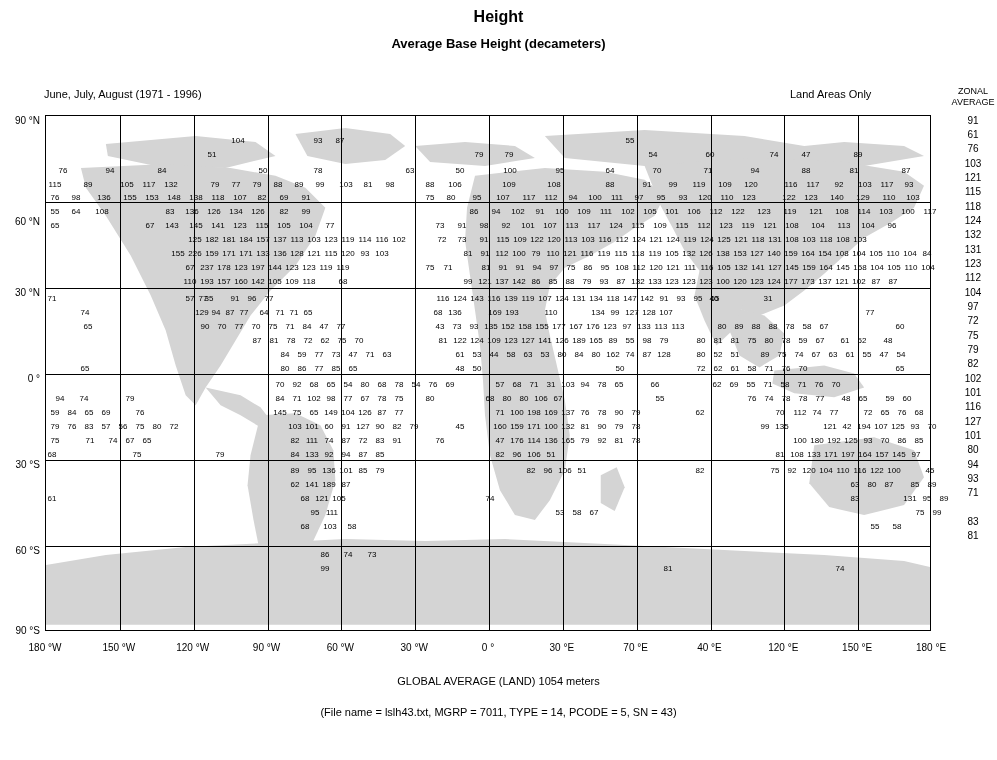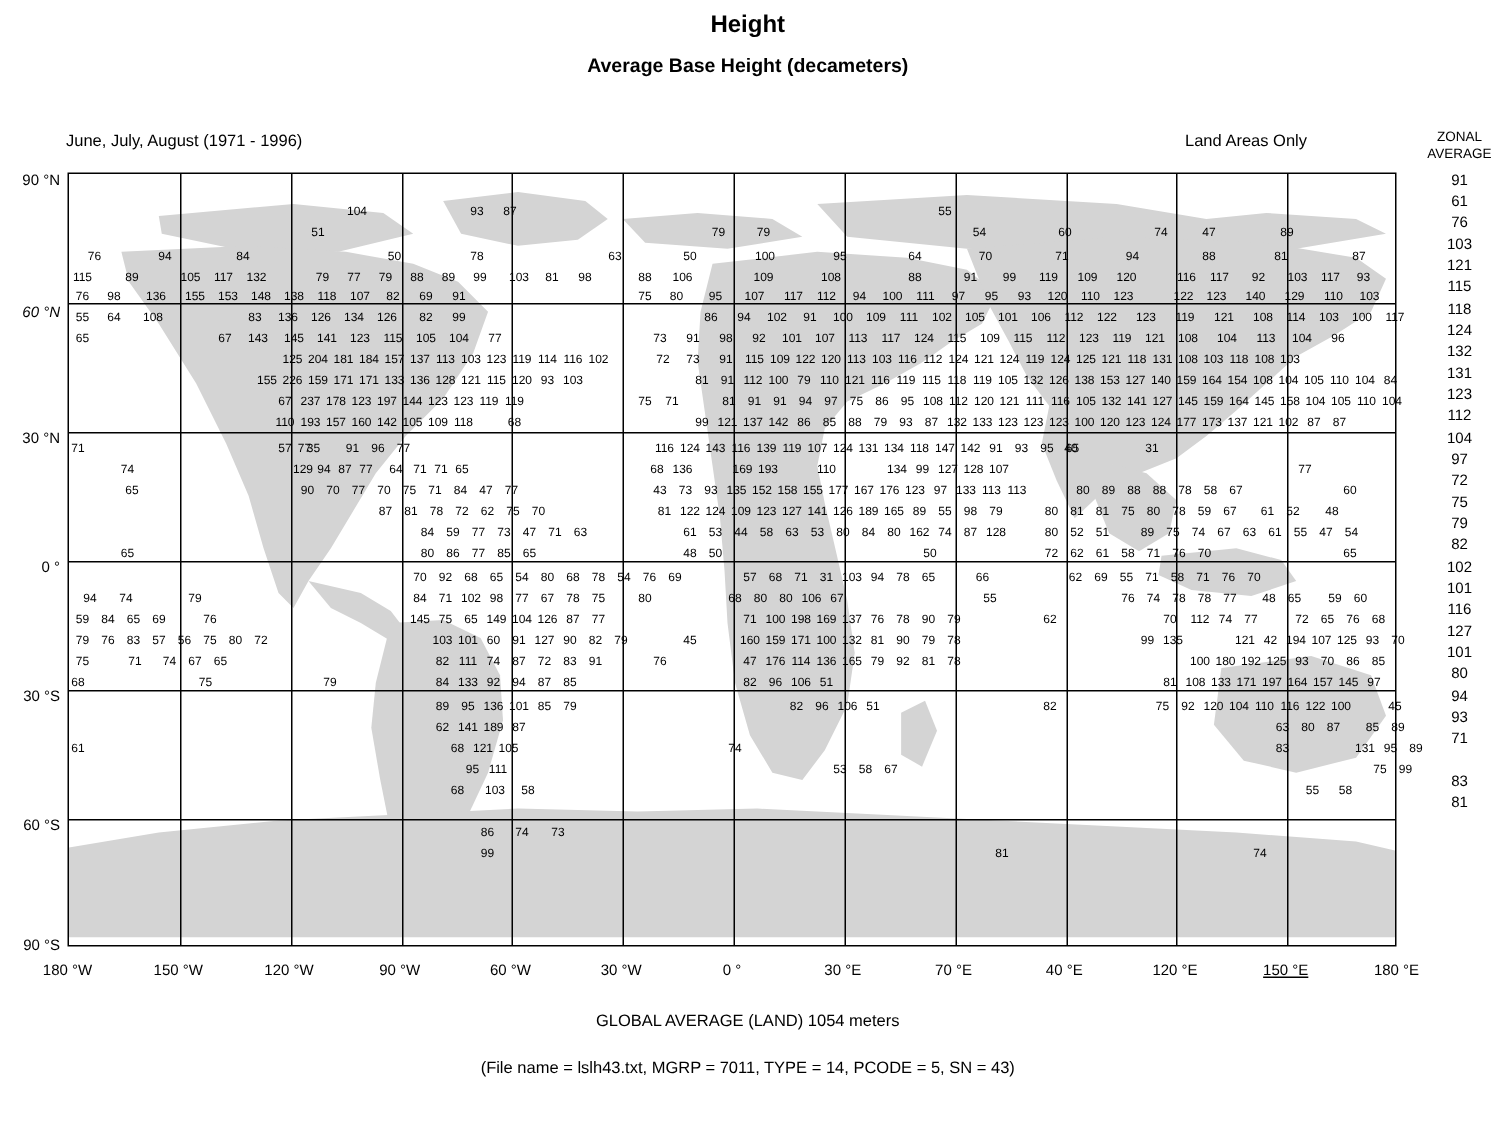--- a/index.html
+++ b/index.html
@@ -279,21 +279,21 @@
     <div class="cell" style="left: 695px; top: 221px; width: 18px;">112</div>
     <div class="cell" style="left: 717px; top: 221px; width: 18px;">123</div>
     <div class="cell" style="left: 739px; top: 221px; width: 18px;">119</div>
     <div class="cell" style="left: 761px; top: 221px; width: 18px;">121</div>
     <div class="cell" style="left: 783px; top: 221px; width: 18px;">108</div>
     <div class="cell" style="left: 809px; top: 221px; width: 18px;">104</div>
     <div class="cell" style="left: 835px; top: 221px; width: 18px;">113</div>
     <div class="cell" style="left: 859px; top: 221px; width: 18px;">104</div>
     <div class="cell" style="left: 883px; top: 221px; width: 18px;">96</div>
     <div class="cell" style="left: 186px; top: 235px; width: 18px;">125</div>
-    <div class="cell" style="left: 203px; top: 235px; width: 18px;">204</div>
+    <div class="cell" style="left: 203px; top: 235px; width: 18px;">182</div>
     <div class="cell" style="left: 220px; top: 235px; width: 18px;">181</div>
     <div class="cell" style="left: 237px; top: 235px; width: 18px;">184</div>
     <div class="cell" style="left: 254px; top: 235px; width: 18px;">157</div>
     <div class="cell" style="left: 271px; top: 235px; width: 18px;">137</div>
     <div class="cell" style="left: 288px; top: 235px; width: 18px;">113</div>
     <div class="cell" style="left: 305px; top: 235px; width: 18px;">103</div>
     <div class="cell" style="left: 322px; top: 235px; width: 18px;">123</div>
     <div class="cell" style="left: 339px; top: 235px; width: 18px;">119</div>
     <div class="cell" style="left: 356px; top: 235px; width: 18px;">114</div>
     <div class="cell" style="left: 373px; top: 235px; width: 18px;">116</div>
@@ -823,40 +823,40 @@
     <div class="cell" style="left: 888px; top: 522px; width: 18px;">58</div>
     <div class="cell" style="left: 316px; top: 550px; width: 18px;">86</div>
     <div class="cell" style="left: 339px; top: 550px; width: 18px;">74</div>
     <div class="cell" style="left: 363px; top: 550px; width: 18px;">73</div>
     <div class="cell" style="left: 316px; top: 564px; width: 18px;">99</div>
     <div class="cell" style="left: 659px; top: 564px; width: 18px;">81</div>
     <div class="cell" style="left: 831px; top: 564px; width: 18px;">74</div>
   </div>
 <div id="ylabels">
     <div class="ylabel" style="left: 0px; top: 115px;">90 °N</div>
-    <div class="ylabel" style="left: 0px; top: 203px; font-style: italic;">60 °N</div>
+    <div class="ylabel" style="left: 0px; top: 216px;">60 °N</div>
     <div class="ylabel" style="left: 0px; top: 287px;">30 °N</div>
     <div class="ylabel" style="left: 0px; top: 373px;">0 °</div>
     <div class="ylabel" style="left: 0px; top: 459px;">30 °S</div>
     <div class="ylabel" style="left: 0px; top: 545px;">60 °S</div>
     <div class="ylabel" style="left: 0px; top: 625px;">90 °S</div>
   </div>
 <div id="xlabels">
     <div class="xlabel" style="left: 15px; top: 642px;">180 °W</div>
     <div class="xlabel" style="left: 88.8333px; top: 642px;">150 °W</div>
     <div class="xlabel" style="left: 162.667px; top: 642px;">120 °W</div>
     <div class="xlabel" style="left: 236.5px; top: 642px;">90 °W</div>
     <div class="xlabel" style="left: 310.333px; top: 642px;">60 °W</div>
     <div class="xlabel" style="left: 384.167px; top: 642px;">30 °W</div>
     <div class="xlabel" style="left: 458px; top: 642px;">0 °</div>
     <div class="xlabel" style="left: 531.833px; top: 642px;">30 °E</div>
     <div class="xlabel" style="left: 605.667px; top: 642px;">70 °E</div>
     <div class="xlabel" style="left: 679.5px; top: 642px;">40 °E</div>
     <div class="xlabel" style="left: 753.333px; top: 642px;">120 °E</div>
-    <div class="xlabel" style="left: 827.167px; top: 642px; text-decoration: underline;">150 °E</div>
+    <div class="xlabel" style="left: 827.167px; top: 642px;">150 °E</div>
     <div class="xlabel" style="left: 901px; top: 642px;">180 °E</div>
   </div>
 <div id="zonals">
     <div class="zonal" style="top: 114.733px;">91</div>
     <div class="zonal" style="top: 129.067px;">61</div>
     <div class="zonal" style="top: 143.4px;">76</div>
     <div class="zonal" style="top: 157.733px;">103</div>
     <div class="zonal" style="top: 172.067px;">121</div>
     <div class="zonal" style="top: 186.4px;">115</div>
     <div class="zonal" style="top: 200.733px;">118</div>

